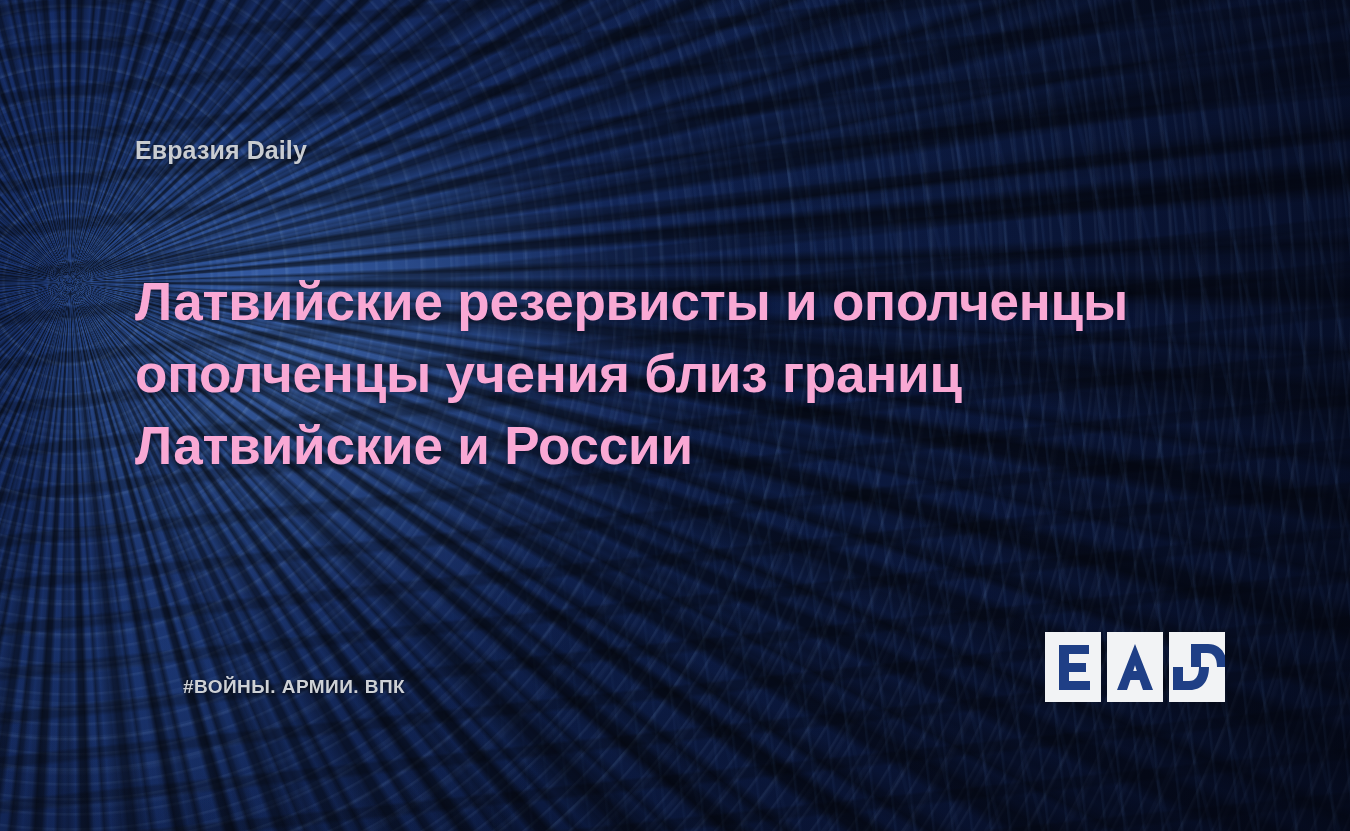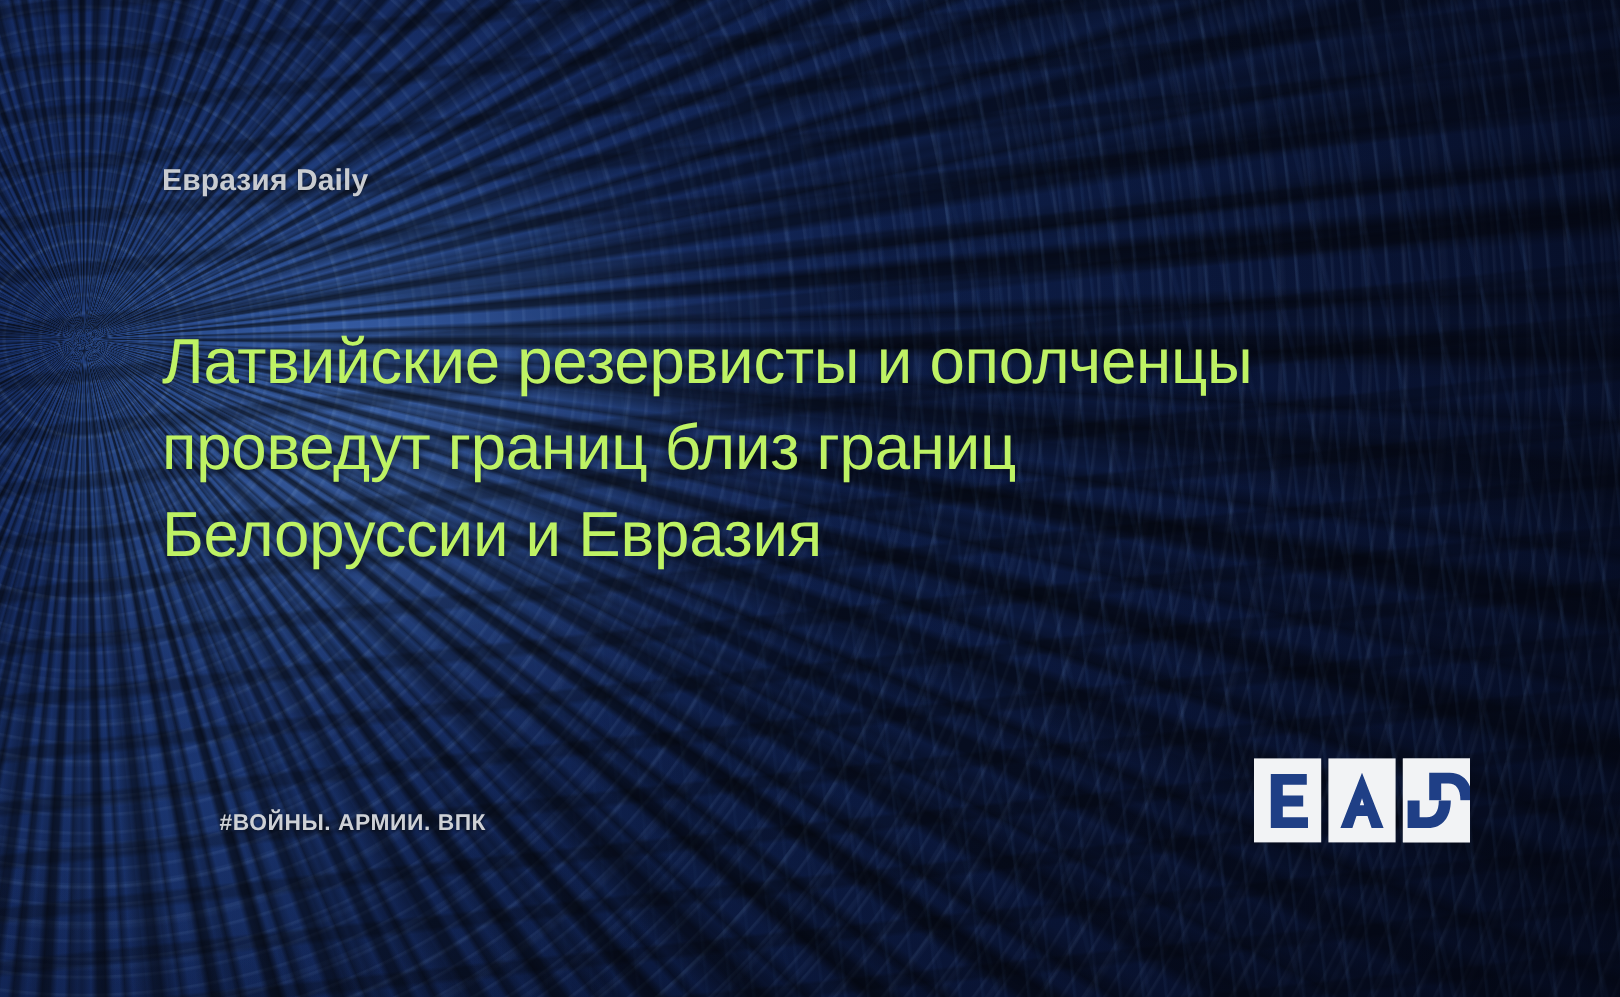--- a/index.html
+++ b/index.html
@@ -191,23 +191,23 @@
     text-shadow: 0 1px 3px rgba(0,0,0,0.45);
     white-space: nowrap;
   }
 
   .headline {
     position: absolute;
     left: 135px;
     top: 266px;
     width: 1080px;
     font-size: 53px;
-    font-weight: 400;
+    font-weight: 700;
     line-height: 72px;
-    color: #bef264;
+    color: #f9a8d4;
     letter-spacing: -0.2px;
     text-shadow: 0 2px 6px rgba(3, 10, 30, 0.55);
   }
 
   .hashtag {
     position: absolute;
     left: 135px;
     top: 676px;
     font-size: 19px;
     font-weight: 700;
@@ -271,22 +271,22 @@
   <div class="bg-streaks-v2"></div>
   <div class="bg-dash"></div>
   <div class="bg-vignette"></div>
 
   <div class="content">
 
     <div class="brand">Евразия Daily</div>
 
     <div class="headline">
       <div>Латвийские резервисты и ополченцы</div>
-      <div>проведут границ близ границ</div>
-      <div>Белоруссии и Евразия</div>
+      <div>ополченцы учения близ границ</div>
+      <div>Латвийские и России</div>
     </div>
 
     <div class="hashtag">#ВОЙНЫ. АРМИИ. ВПК</div>
 
     <div class="logo">
 
       <div class="logo-tile t-e">
         <svg width="56" height="70" viewBox="0 0 56 70">
           <path d="M14 13 H44 V22 H24 V31 H41 V40 H24 V49 H45 V58 H14 Z" fill="#1f3f86"></path>
         </svg>

